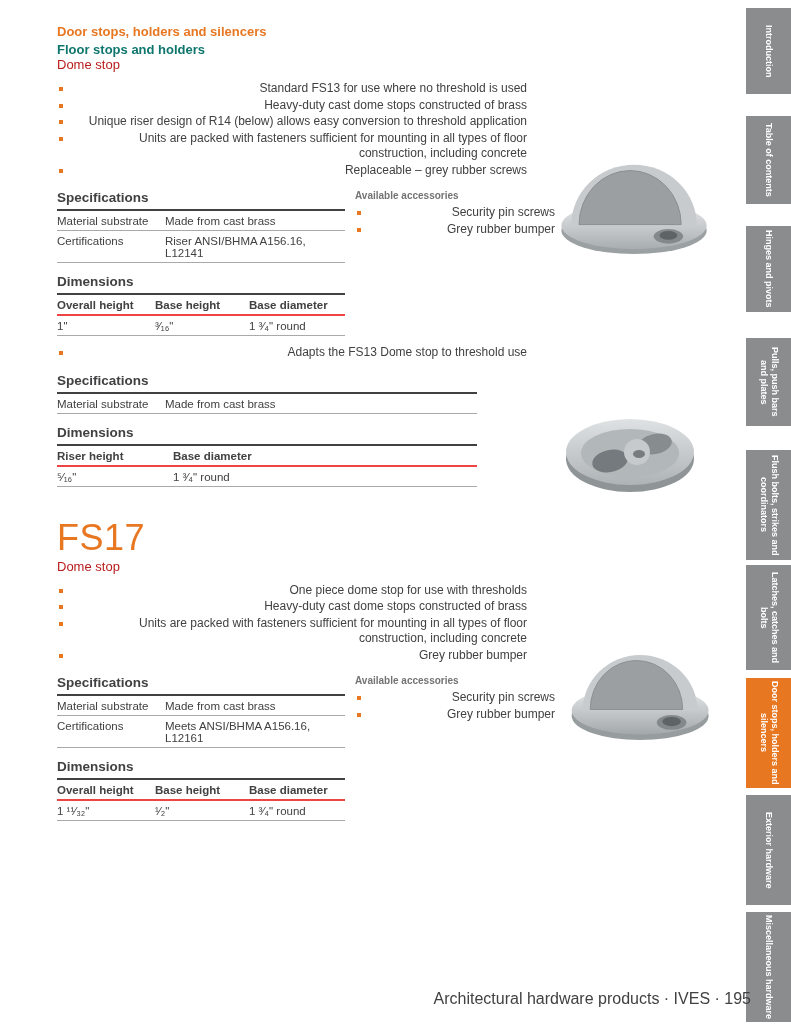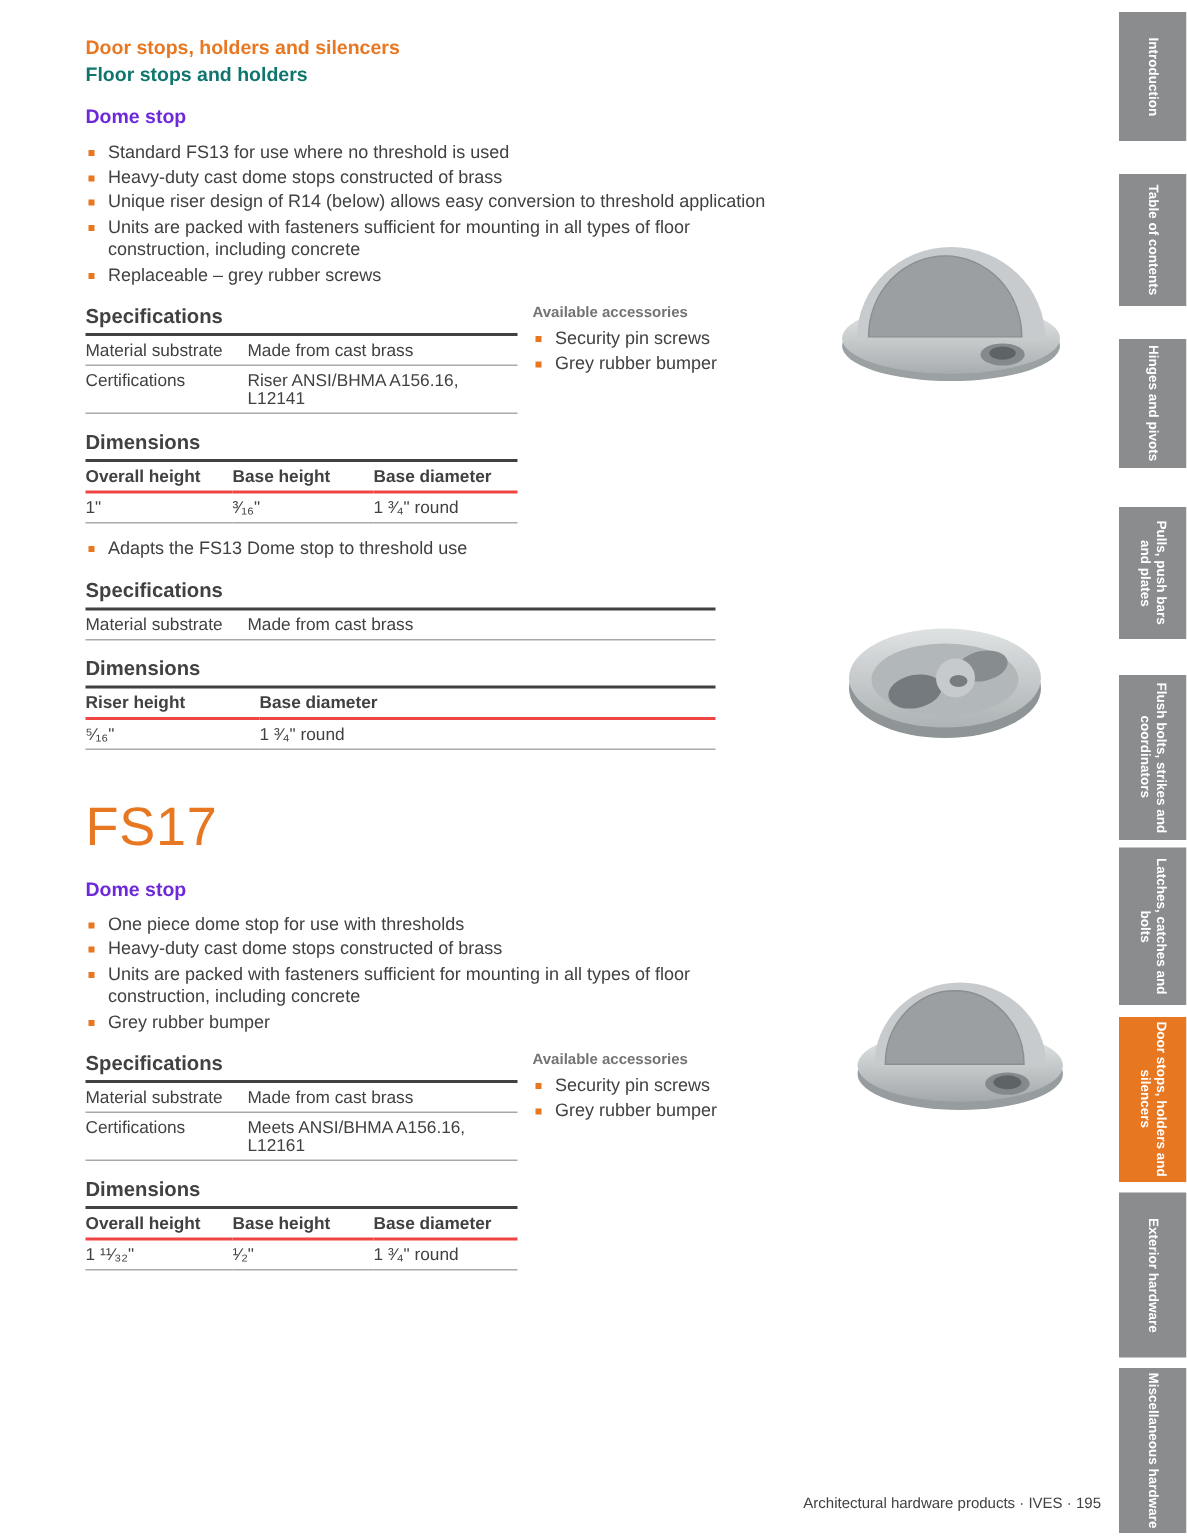--- a/index.html
+++ b/index.html
@@ -11,23 +11,23 @@
     color: #414042;
     overflow: hidden;
   }
   .content { position: absolute; left: 57px; top: 24px; width: 682px; }
 
   .eyebrow { color: #E87722; font-size: 13px; font-weight: bold; }
   .page-subtitle { color: #0f766e; font-size: 13px; font-weight: bold; margin-top: 3px; }
 
   .product-title { color: #E87722; font-size: 36px; font-weight: 400; letter-spacing: .5px; margin-top: 30px; }
   .product-title.first { margin-top: 32px; }
-  .section-subtitle { color: #6d28d9; font-size: 13px; font-weight: bold; margin-top: 13px; }
-
-  ul.bullets { list-style: none; margin-top: 9px; }
+  .section-subtitle { color: #b91c1c; font-size: 13px; font-weight: normal; }
+
+  ul.bullets { list-style: none; margin-top: 9px; text-align: right; }
   ul.bullets li { position: relative; padding-left: 15px; font-size: 12px; line-height: 15.5px; margin-bottom: 1px; }
   ul.bullets li::before { content: ""; position: absolute; left: 2px; top: 6px; width: 4px; height: 4px; background: #E87722; }
 
   .spec-zone { display: flex; margin-top: 12px; }
   .tables-col { width: 288px; }
   .tables-col.wide { width: 420px; }
   .acc-col { margin-left: 10px; width: 200px; }
   .acc-heading { color: #737373; font-size: 10px; font-weight: bold; }
   .acc-col ul.bullets { margin-top: 4px; }
   .acc-col ul.bullets li { font-size: 12px; }
@@ -38,21 +38,21 @@
   .spec-row { display: flex; font-size: 11.5px; padding: 4px 0 3px 0; border-bottom: 1px solid #a7a9ac; }
   .spec-row .lbl { width: 108px; flex: none; }
   .spec-row .val { flex: 1; }
 
   .dim-grid3 { display: grid; grid-template-columns: 98px 94px 1fr; font-size: 11.5px; }
   .dim-grid2 { display: grid; grid-template-columns: 116px 1fr; font-size: 11.5px; }
   .dim-grid3 > div, .dim-grid2 > div { padding: 4px 0 3px 0; }
   .dim-hdr > div { font-weight: bold; border-bottom: 2px solid #ef4444; }
   .dim-val > div { border-bottom: 1px solid #a7a9ac; }
 
-  .page-footer { position: absolute; right: 57px; bottom: 16px; font-size: 10px; color: #414042; }
+  .page-footer { position: absolute; right: 40px; bottom: 16px; font-size: 16px; color: #414042; }
 
   
   .photo { position: absolute; }
   .photo-fs13 { left: 556px; top: 148px; width: 160px; height: 108px; }
   .photo-r14  { left: 560px; top: 402px; width: 142px; height: 98px; }
   .photo-fs17 { left: 568px; top: 636px; width: 148px; height: 110px; }
   .photo svg { width: 100%; height: 100%; display: block; }
 
   
   .tab-rail { position: absolute; right: 0; top: 0; width: 45px; height: 1024px; padding-top: 8px; }

